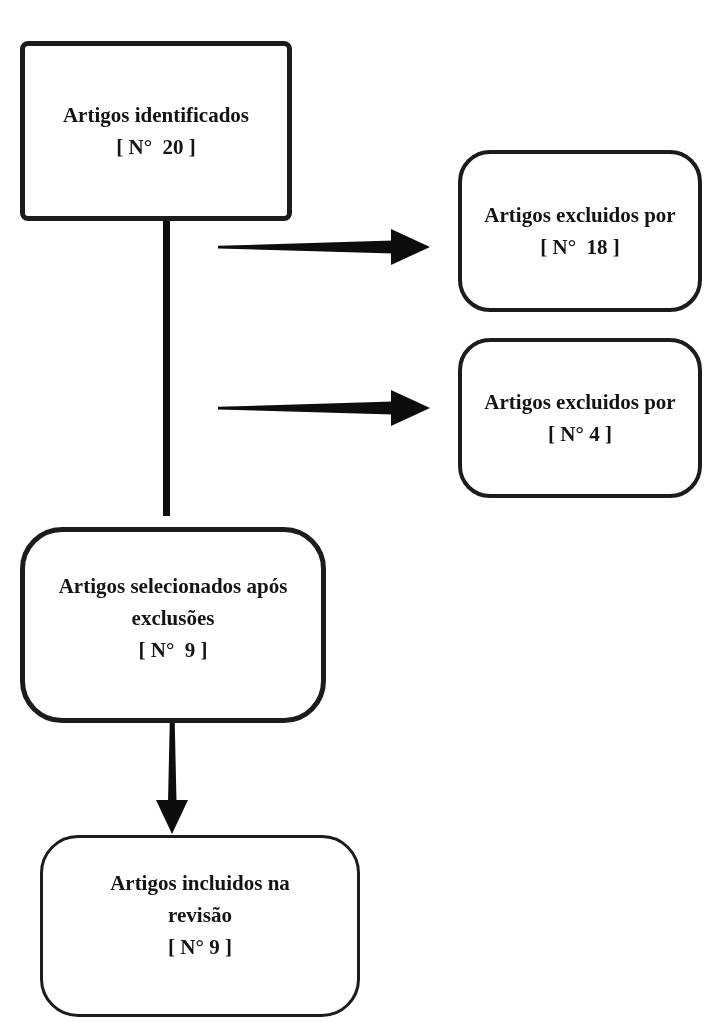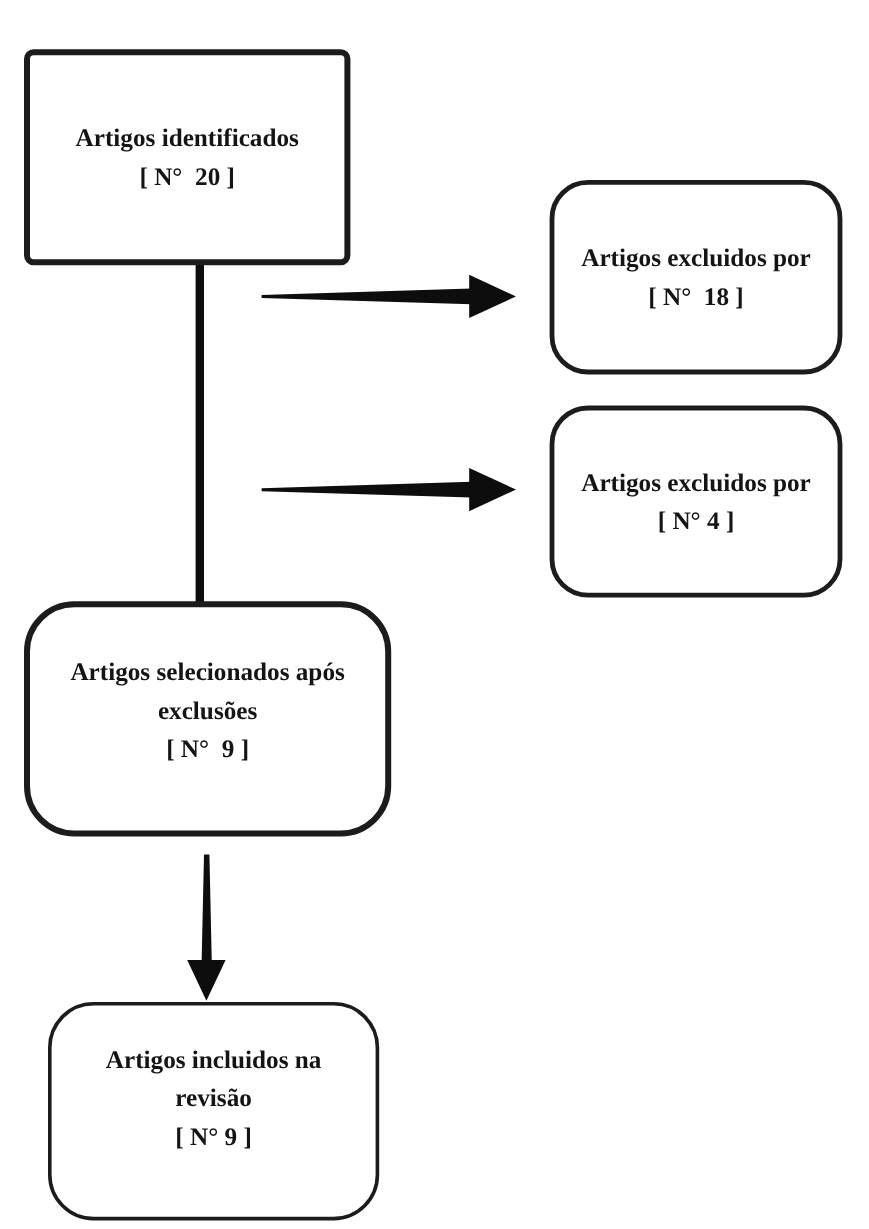--- a/index.html
+++ b/index.html
@@ -45,26 +45,26 @@
   }
   .box-excluded-duplication{
     left:458px;top:150px;width:244px;height:162px;
     border-radius:32px;
   }
   .box-excluded-theme{
     left:458px;top:338px;width:244px;height:160px;
     border-radius:32px;
   }
   .box-selected{
-    left:20px;top:501px;width:306px;height:196px;
+    left:20px;top:527px;width:306px;height:196px;
     border-radius:42px;border-width:5px;
     padding-bottom:14px;
   }
   .box-included{
-    left:40px;top:835px;width:276px;height:182px;
+    left:40px;top:835px;width:320px;height:182px;
     border-radius:38px;border-width:3px;
     padding-bottom:22px;
   }
 </style>
 </head>
 <body>
 
 <div class="canvas">
 
   <svg class="connectors" viewBox="0 0 724 1024" xmlns="http://www.w3.org/2000/svg">

